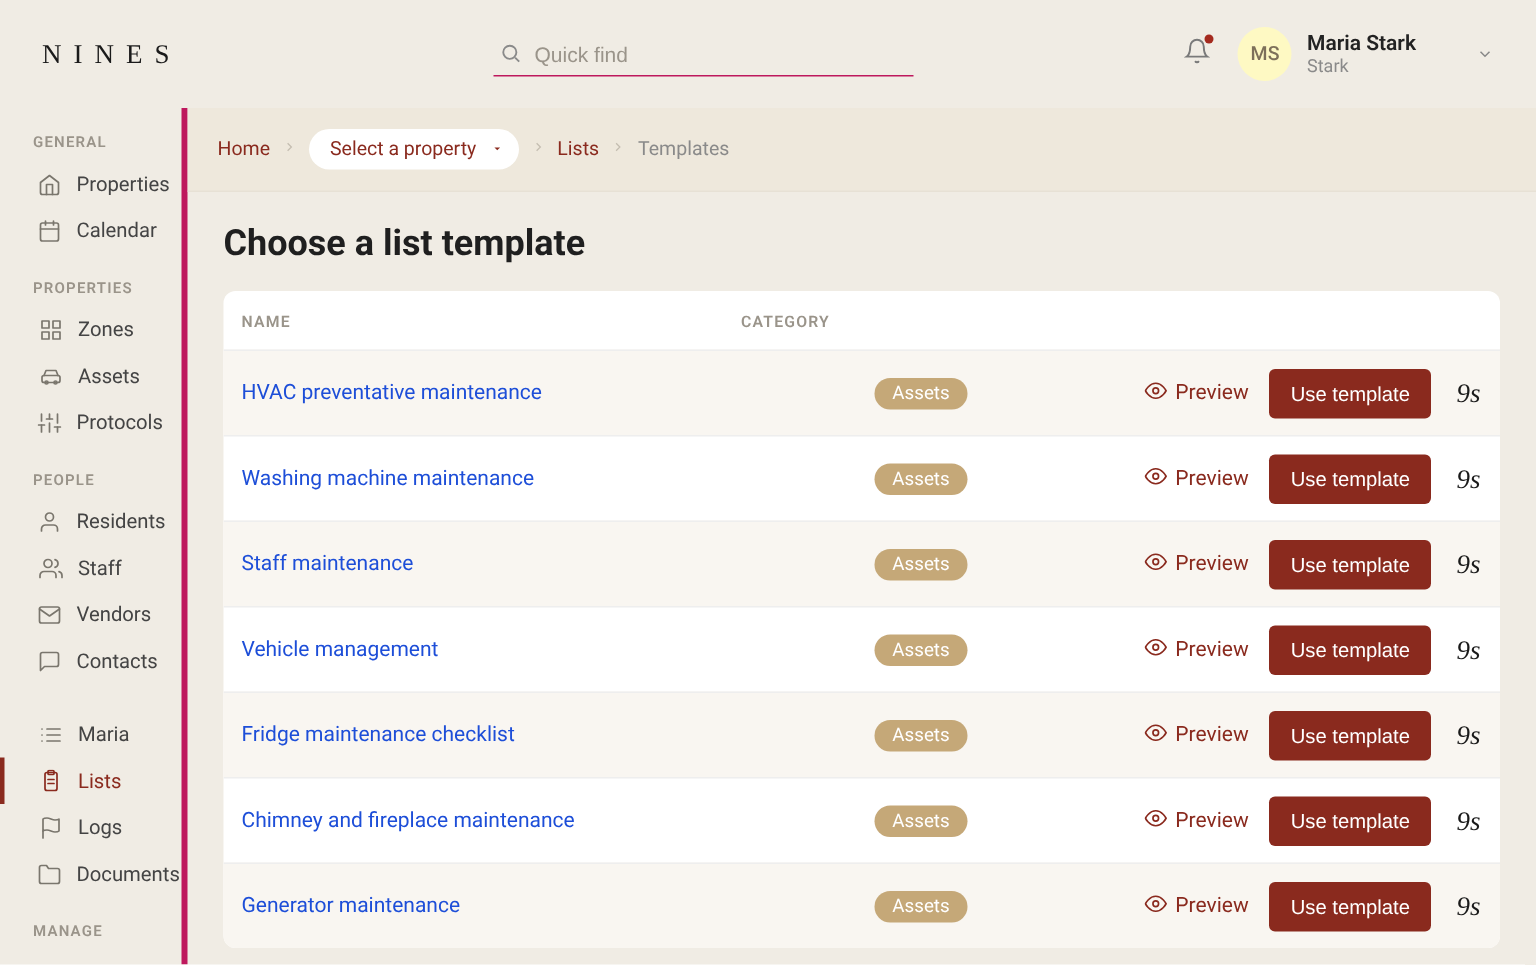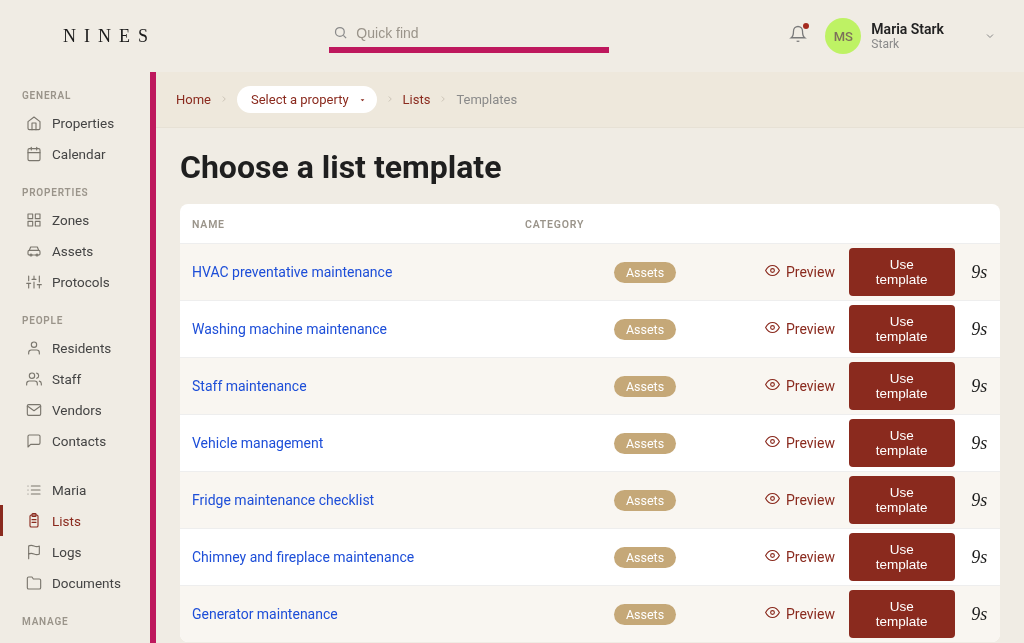--- a/index.html
+++ b/index.html
@@ -19,28 +19,27 @@
     height: 72px;
     padding: 0 28px;
     background: #f0ece4;
   }
   .logo {
     font-family: Georgia, "Times New Roman", serif;
     letter-spacing: 8px;
     font-size: 18px;
     font-weight: 500;
     color: #1a1a1a;
-    margin-left: 35px;
   }
   .search-wrap {
     margin-left: auto;
     display: flex;
     align-items: flex-start;
     width: 280px;
-    border-bottom: 6px solid #be185d;
+    border-bottom: 1px solid #be185d;
     padding: 6px 4px;
     color: #8a8a8a;
     margin-right: 180px;
   }
   .search-wrap svg { flex: 0 0 auto; }
   .search-input {
     border: none;
     background: transparent;
     outline: none;
     font-size: 14px;
@@ -65,44 +64,44 @@
   }
 
   .user-blob {
     display: flex;
     align-items: center;
     cursor: pointer;
   }
   .avatar {
     width: 36px; height: 36px;
     border-radius: 50%;
-    background: #bef264;
+    background: #fef9c3;
     color: #7d705a;
     display: flex;
     align-items: center; justify-content: center;
     font-size: 13px;
     font-weight: 500;
     margin-right: 10px;
   }
   .user-name { font-size: 14px; font-weight: 600; color: #222; }
   .user-sub { font-size: 12px; color: #8a8a8a; }
   .user-chevron { margin-left: 40px; color: #888; }
 
   
   .shell {
     display: flex;
     height: calc(643px - 72px);
   }
 
   
   .sidebar {
-    width: 156px;
+    width: 125px;
     padding: 18px 0 0 0;
     height: 100%;
-    border-right: 6px solid #be185d;
+    border-right: 4px solid #be185d;
     overflow: hidden;
   }
   .side-group-label {
     font-size: 10px;
     letter-spacing: 0.8px;
     color: #9a948a;
     font-weight: 600;
     padding: 0 22px 6px;
   }
   .side-item {
@@ -164,21 +163,21 @@
     right: 10px; top: 50%;
     transform: translateY(-50%);
     color: #8a2a1e;
   }
 
   .content {
     padding: 20px 24px;
     overflow: hidden;
   }
   .page-title {
-    font-size: 32px;
+    font-size: 24px;
     font-weight: 700;
     color: #1f1f1f;
     margin-bottom: 18px;
   }
 
   .table-card {
     background: #fff;
     border-radius: 8px;
     overflow: hidden;
   }

